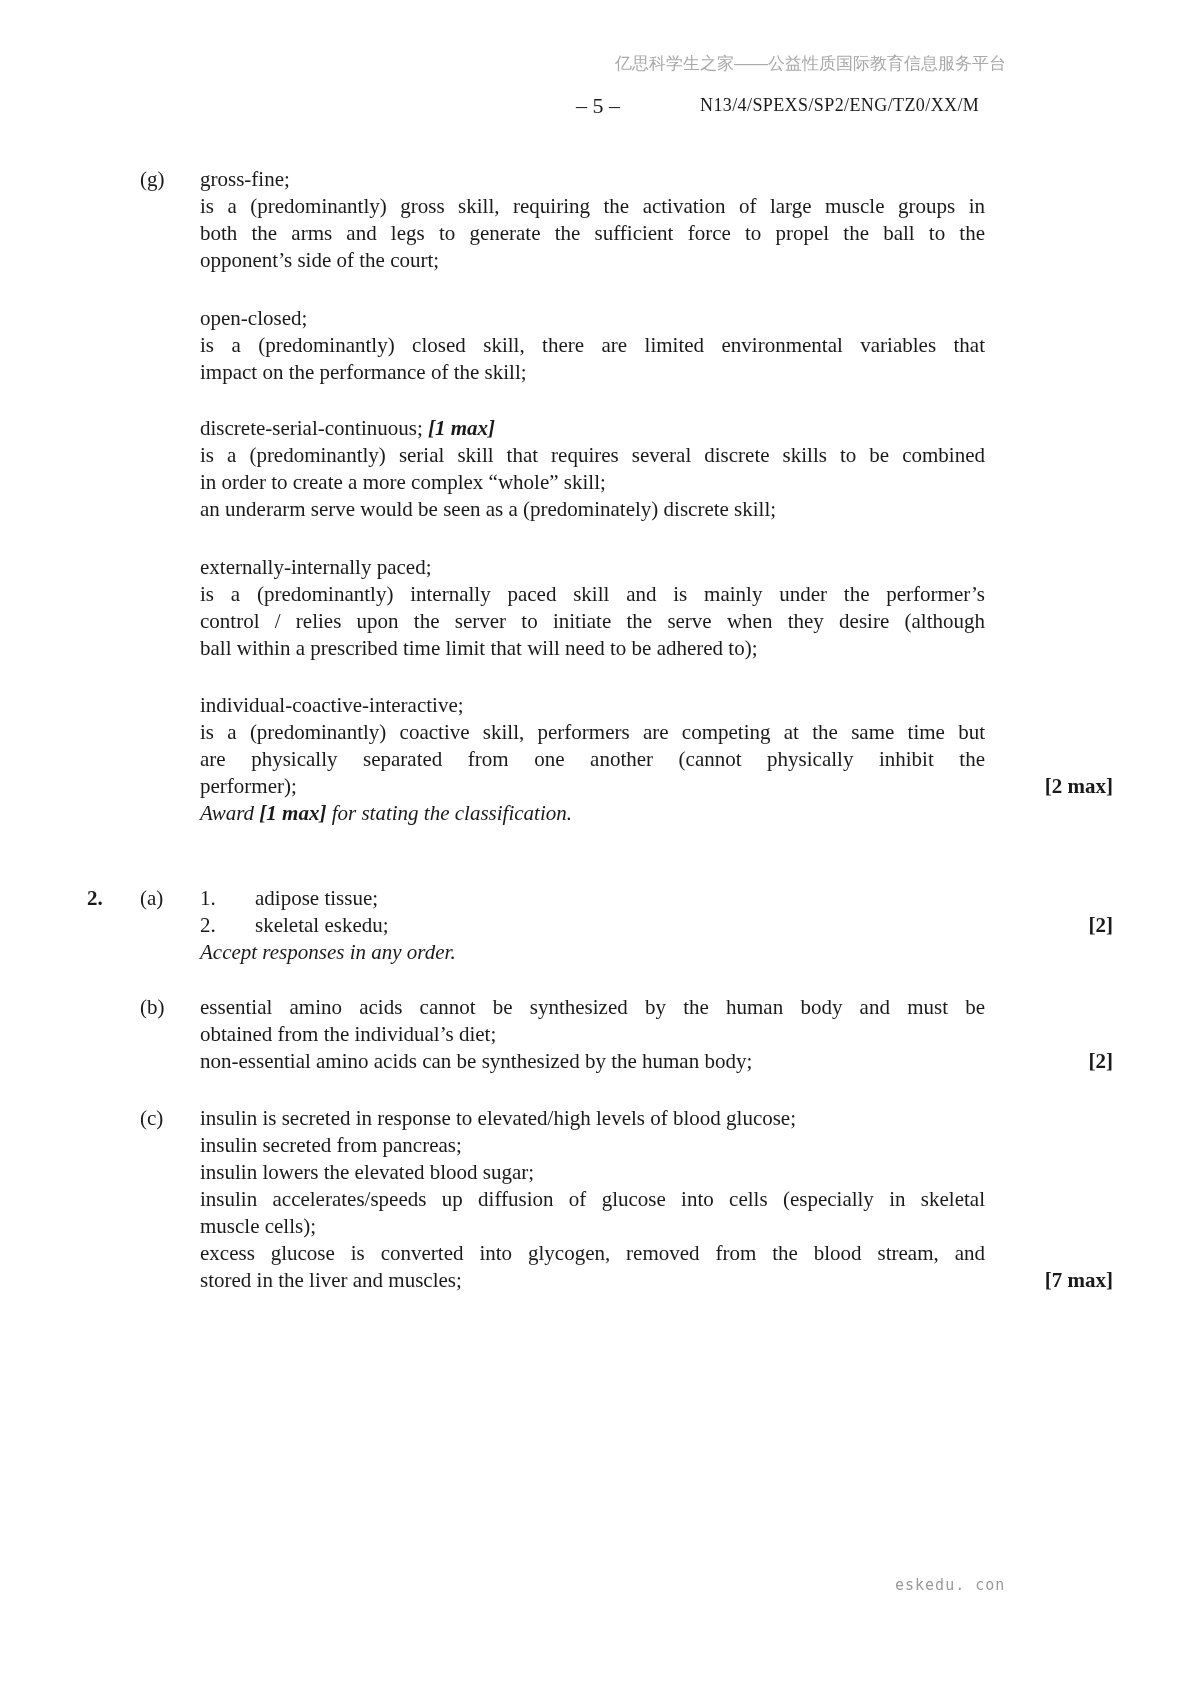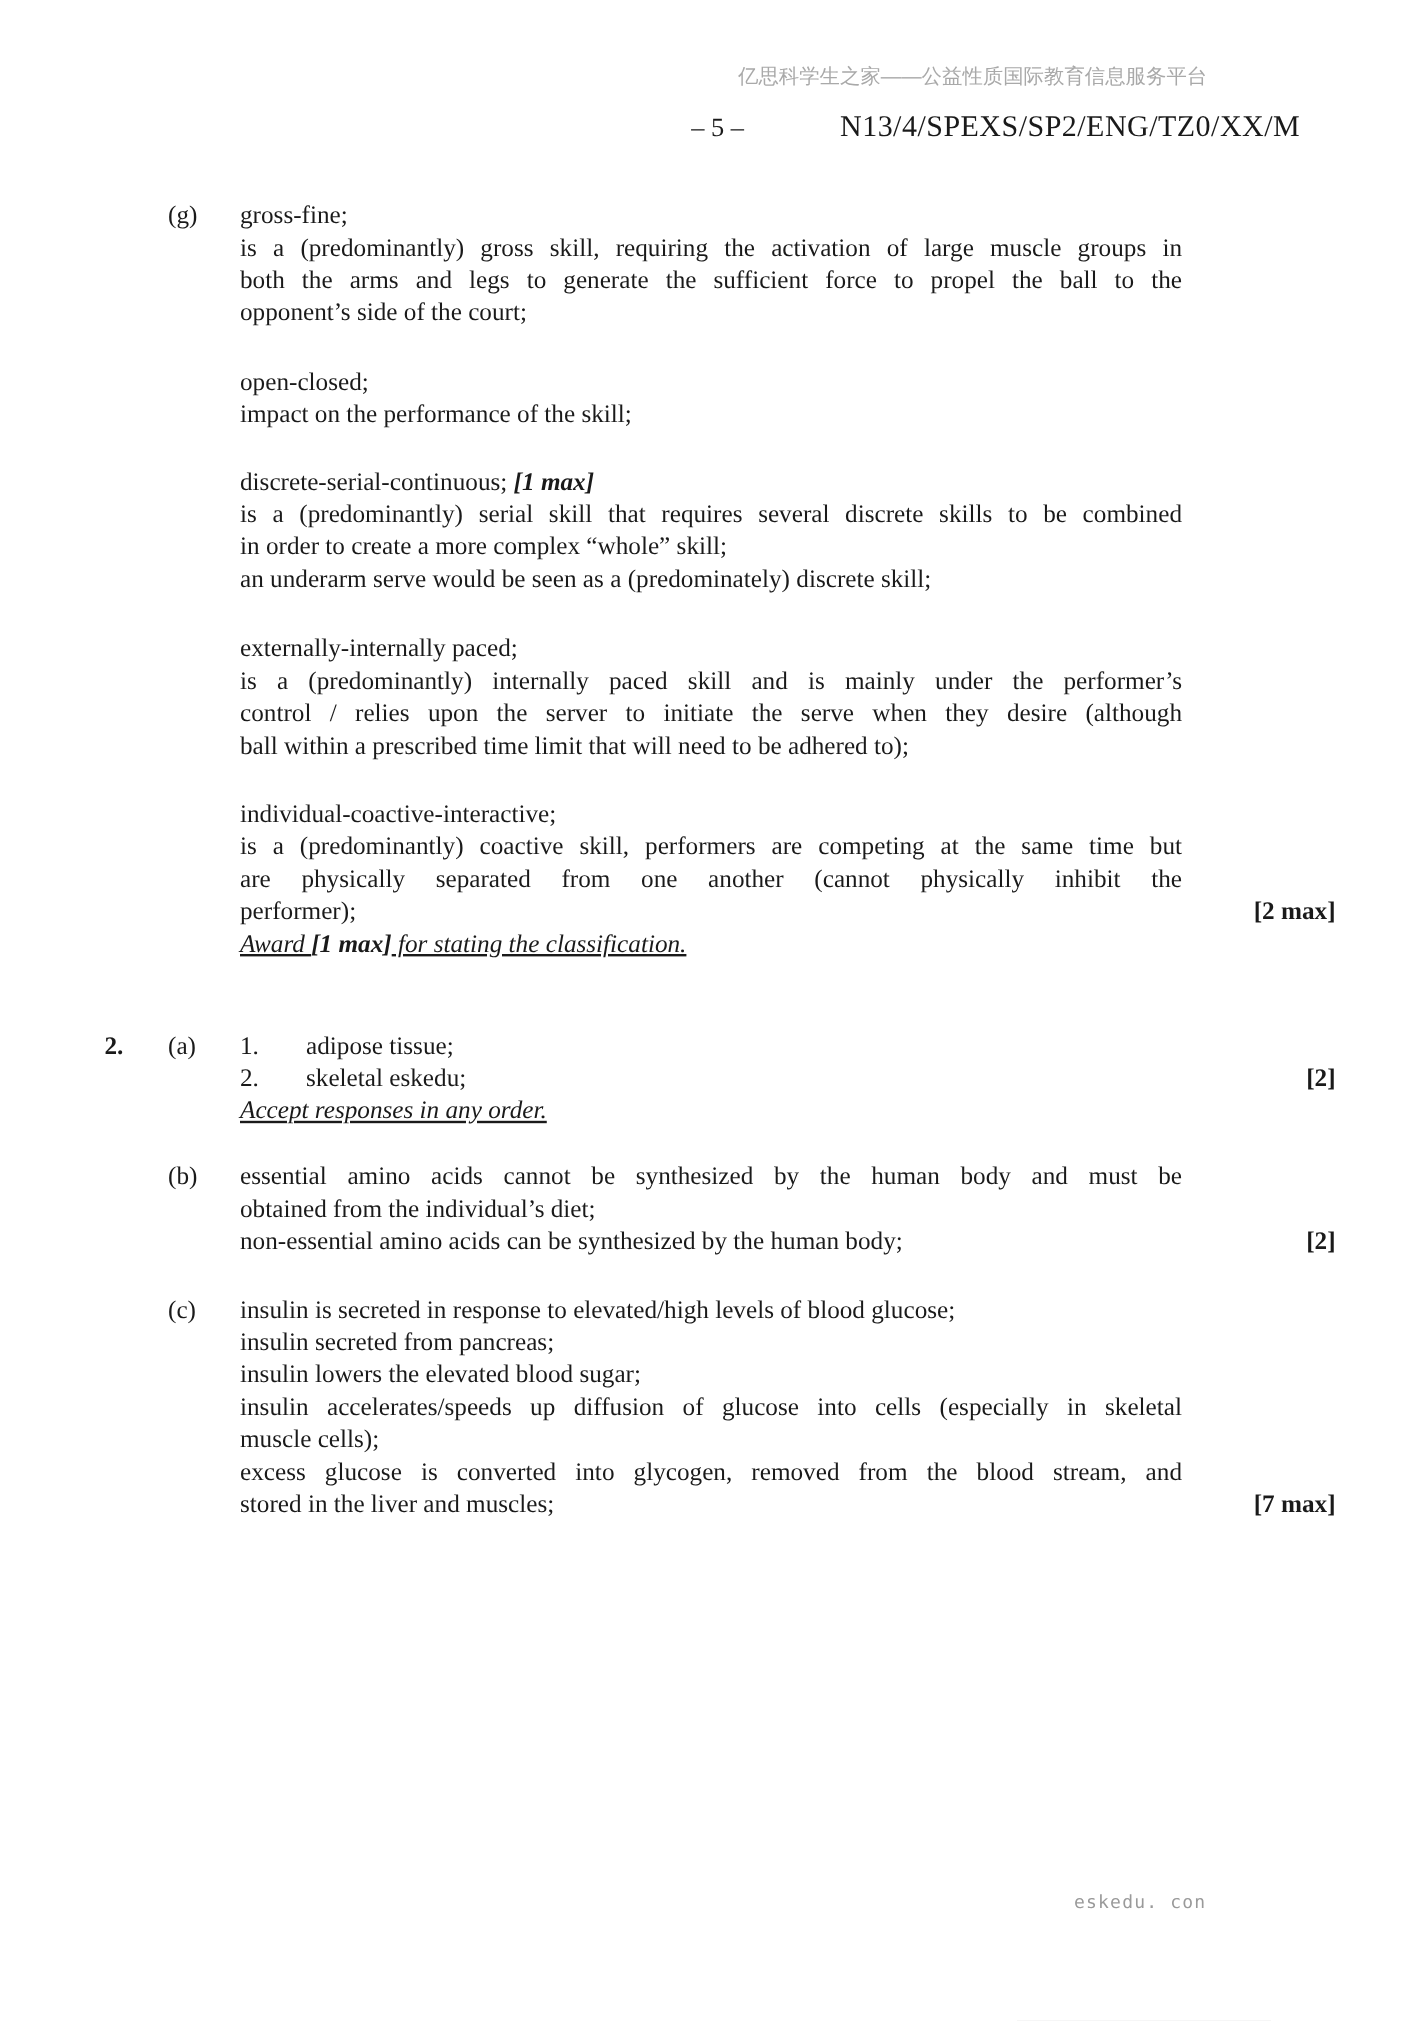--- a/index.html
+++ b/index.html
@@ -31,21 +31,21 @@
     top: 92px;
     left: 556px;
     width: 84px;
     text-align: center;
     font-size: 22px;
   }
   .paper-code {
     position: absolute;
     top: 92px;
     left: 700px;
-    font-size: 25px;
+    font-size: 18px;
     letter-spacing: 0.4px;
     white-space: nowrap;
   }
   .doc-body {
     position: absolute;
     left: 200px;
     top: 166px;
     width: 785px;
   }
   .block { position: relative; }
@@ -64,21 +64,21 @@
   .line.j { text-align: justify; text-align-last: justify; }
   .line.indent { padding-left: 55px; }
   .line .num { position: absolute; left: 0; top: 0; }
   .line .mark {
     position: absolute;
     right: -128px;
     top: 0;
     font-weight: bold;
     white-space: nowrap;
   }
-  .seg-i { font-style: italic; text-decoration: underline; }
+  .seg-i { font-style: italic; }
   .seg-bi { font-style: italic; font-weight: bold; }
   .footer-watermark {
     position: absolute;
     top: 1572px;
     left: 895px;
     width: 220px;
     text-align: left;
     font-family: "DejaVu Sans Mono", monospace;
     font-size: 15px;
     letter-spacing: 1px;
@@ -96,20 +96,21 @@
   <div class="doc-body" id="doc-body">
       <div class="block">
         <span class="letter">(g)</span>
         <div class="line"><span>gross-fine;</span></div>
         <div class="line j"><span>is a (predominantly) gross skill, requiring the activation of large muscle groups in</span></div>
         <div class="line j"><span>both the arms and legs to generate the sufficient force to propel the ball to the</span></div>
         <div class="line"><span>opponent’s side of the court;</span></div>
       </div>
       <div class="block" style="margin-top: 31px;">
         <div class="line"><span>open-closed;</span></div>
+        <div class="line j"><span>is a (predominantly) closed skill, there are limited environmental variables that</span></div>
         <div class="line"><span>impact on the performance of the skill;</span></div>
       </div>
       <div class="block" style="margin-top: 29px;">
         <div class="line"><span>discrete-serial-continuous; </span><span class="seg-bi">[1 max]</span></div>
         <div class="line j"><span>is a (predominantly) serial skill that requires several discrete skills to be combined</span></div>
         <div class="line"><span>in order to create a more complex “whole” skill;</span></div>
         <div class="line"><span>an underarm serve would be seen as a (predominately) discrete skill;</span></div>
       </div>
       <div class="block" style="margin-top: 31px;">
         <div class="line"><span>externally-internally paced;</span></div>

